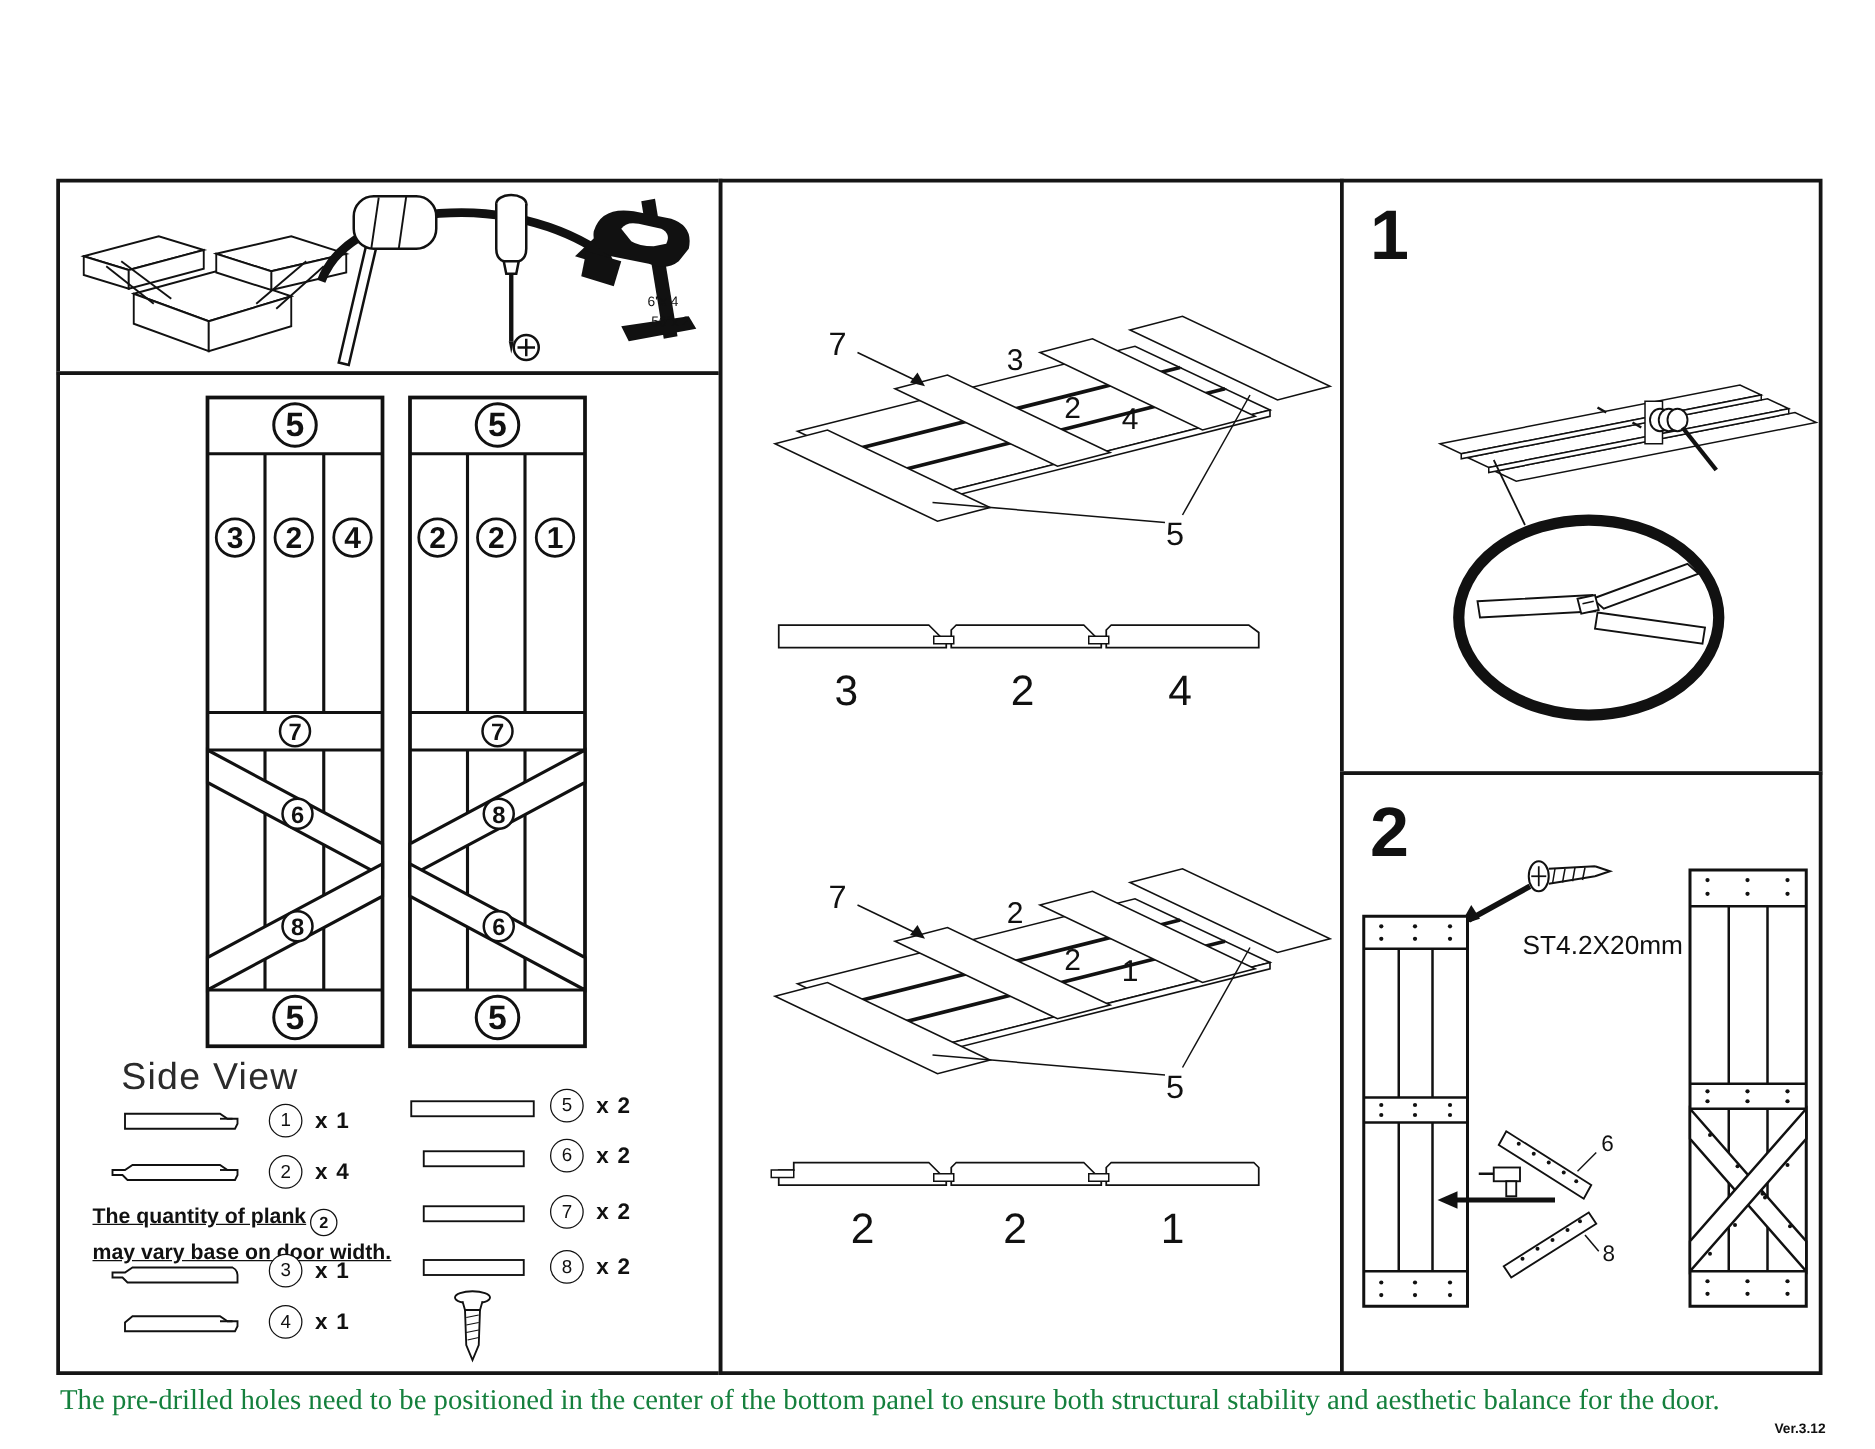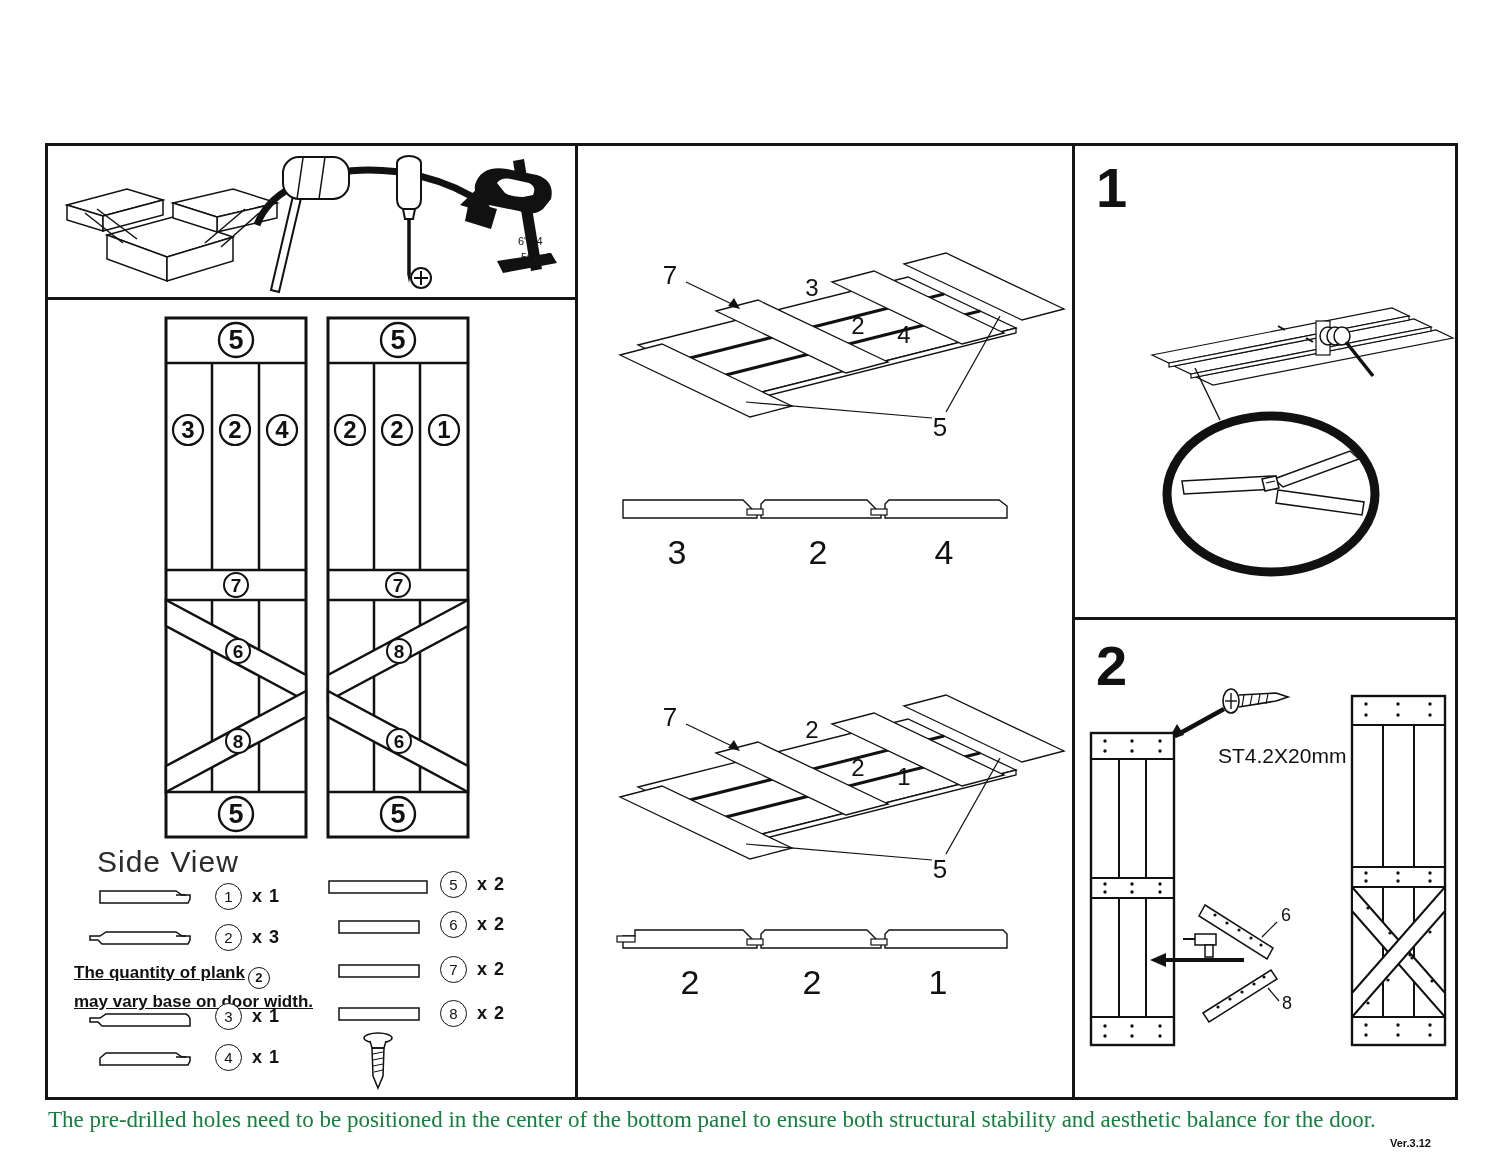--- a/index.html
+++ b/index.html
@@ -162,21 +162,21 @@
     <path class="wh" stroke-width="1.5" d="M2,8 L8,3 H78 L84,7 H92 V11 L90,15 H2 Z"></path>
       <line class="ln" stroke-width="1.5" x1="78" y1="7" x2="88" y2="7"></line>
   </svg>
 
   <div class="partrow" style="left:215px;top:883px;">
     <span class="circ">1</span>
       <span class="qty">x 1</span>
   </div>
   <div class="partrow" style="left:215px;top:924px;">
     <span class="circ">2</span>
-      <span class="qty">x 3</span>
+      <span class="qty">x 4</span>
   </div>
   <div class="note" style="left:74px;top:960px;">
     <span>The quantity of plank</span><span class="circ">2</span><br>
     <span>may vary base on door width.</span>
   </div>
   <div class="partrow" style="left:215px;top:1003px;">
     <span class="circ">3</span>
       <span class="qty">x 1</span>
   </div>
   <div class="partrow" style="left:215px;top:1044px;">
@@ -443,15 +443,15 @@
           <circle cx="354" cy="358" r="1.6"></circle>
         <circle cx="290" cy="380" r="1.6"></circle>
           <circle cx="310" cy="357" r="1.6"></circle>
           <circle cx="332" cy="332" r="1.6"></circle>
           <circle cx="352" cy="309" r="1.6"></circle>
       </g>
     </g>
   </svg>
 
   <div class="caption" style="left:48px;top:1107px;width:1400px;">The pre-drilled holes need to be positioned in the center of the bottom panel to ensure both structural stability and aesthetic balance for the door.</div>
-  <div class="version" style="left:1390px;top:1137px;width:100px;text-align:left;">Ver.3.12</div>
+  <div class="version" style="left:1390px;top:1137px;width:100px;text-align:center;">Ver.3.12</div>
 
 </div>
 
 </body></html>

